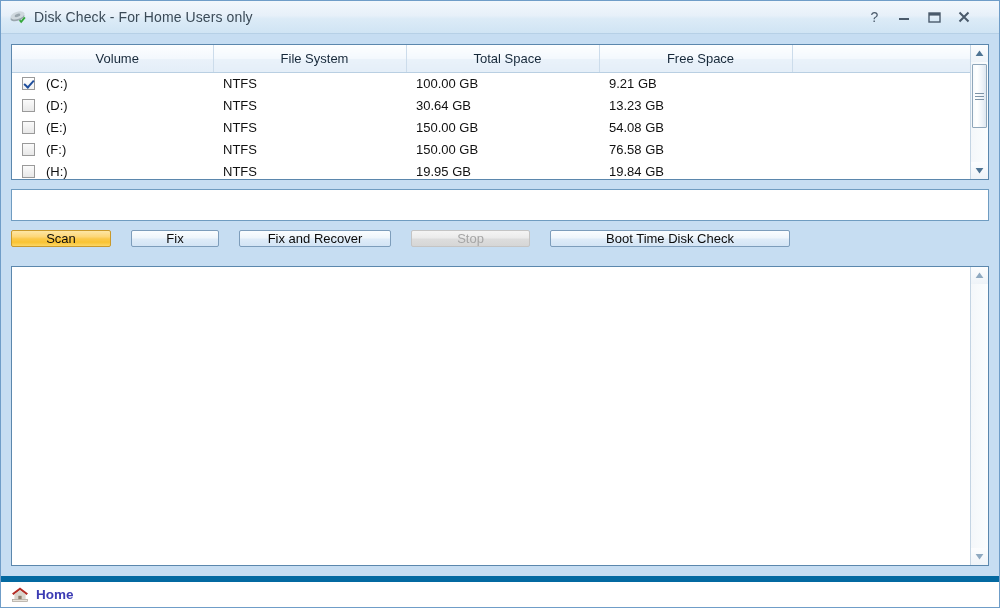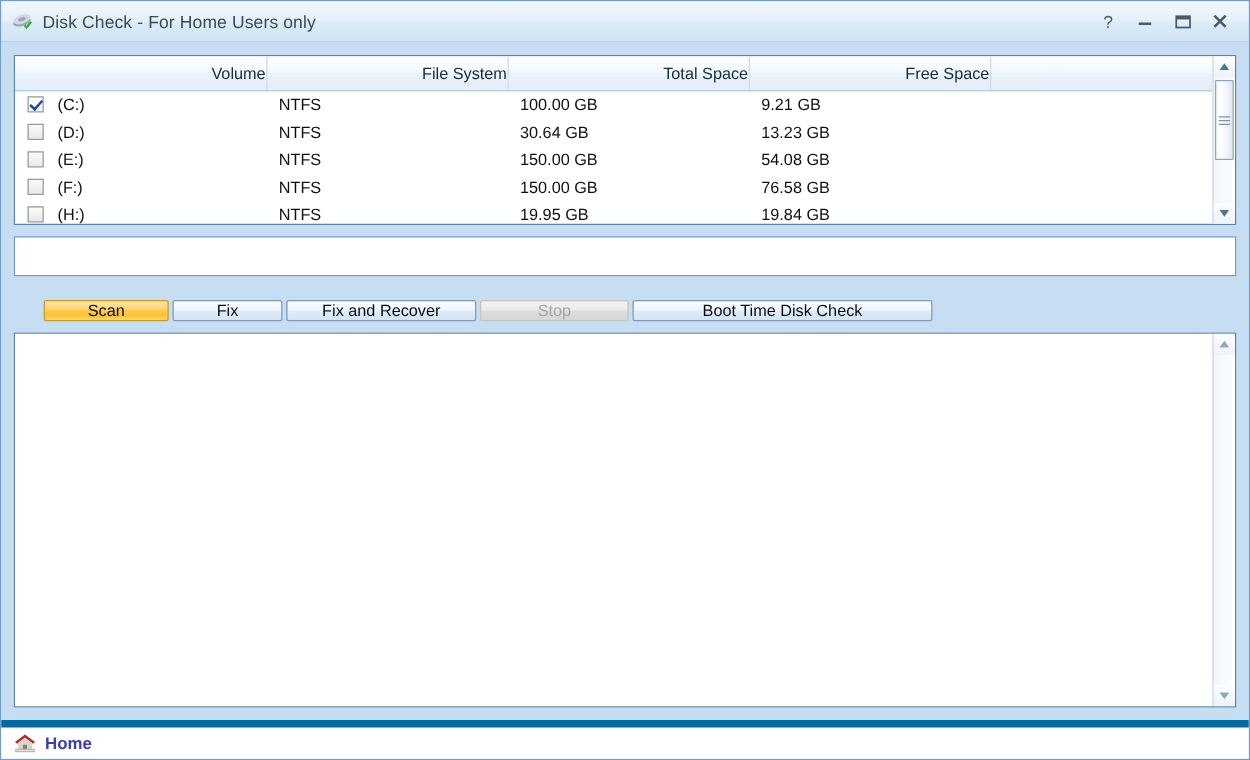--- a/index.html
+++ b/index.html
@@ -28,21 +28,21 @@
 
   
   #titlebar {
     position: relative;
     height: 33px;
     flex: 0 0 33px;
     background: linear-gradient(to bottom, #f2f7fc 0%, #e7f0f9 45%, #dcebf7 55%, #d0e4f4 100%);
     border-bottom: 1px solid #b6d0e6;
     display: flex;
     align-items: center;
-    padding: 0 8px 0 8px;
+    padding: 0 20px 0 8px;
     box-sizing: border-box;
   }
   #app-icon {
     width: 18px;
     height: 18px;
     position: relative;
     flex: 0 0 18px;
     margin-right: 7px;
   }
   #title-text {
@@ -104,21 +104,21 @@
     table-layout: fixed;
     font-size: 13px;
     color: #1a1a1a;
   }
   table.vol thead th {
     height: 27px;
     background: linear-gradient(to bottom, #fdfeff 0%, #f3f8fd 50%, #eaf2fa 51%, #e4eef8 100%);
     border-bottom: 1px solid #b9cfe2;
     border-right: 1px solid #ccdceb;
     font-weight: normal;
-    text-align: right;
+    text-align: center;
     padding: 0 0 0 10px;
     color: #17293a;
     font-size: 13px;
     box-sizing: border-box;
   }
   table.vol thead th.last { border-right: none; }
   table.vol tbody td {
     height: 22px;
     padding: 0 0 0 10px;
     font-size: 13px;
@@ -213,23 +213,22 @@
     width: 100%;
     display: block;
   }
 
   
   #button-row {
     margin-top: 9px;
     height: 27px;
     flex: 0 0 27px;
     display: flex;
-    align-items: flex-end;
-    gap: 3px;
-    margin-left: 24px;
+    align-items: flex-start;
+    gap: 20px;
   }
   .btn {
     box-sizing: border-box;
     border: 1px solid #7d9dbb;
     border-radius: 2px;
     background: linear-gradient(to bottom, #fafdff 0%, #eef5fb 48%, #dfecf8 52%, #d3e4f5 100%);
     font-size: 13px;
     color: #0b0b0b;
     font-family: "Liberation Sans", sans-serif;
     display: flex;

